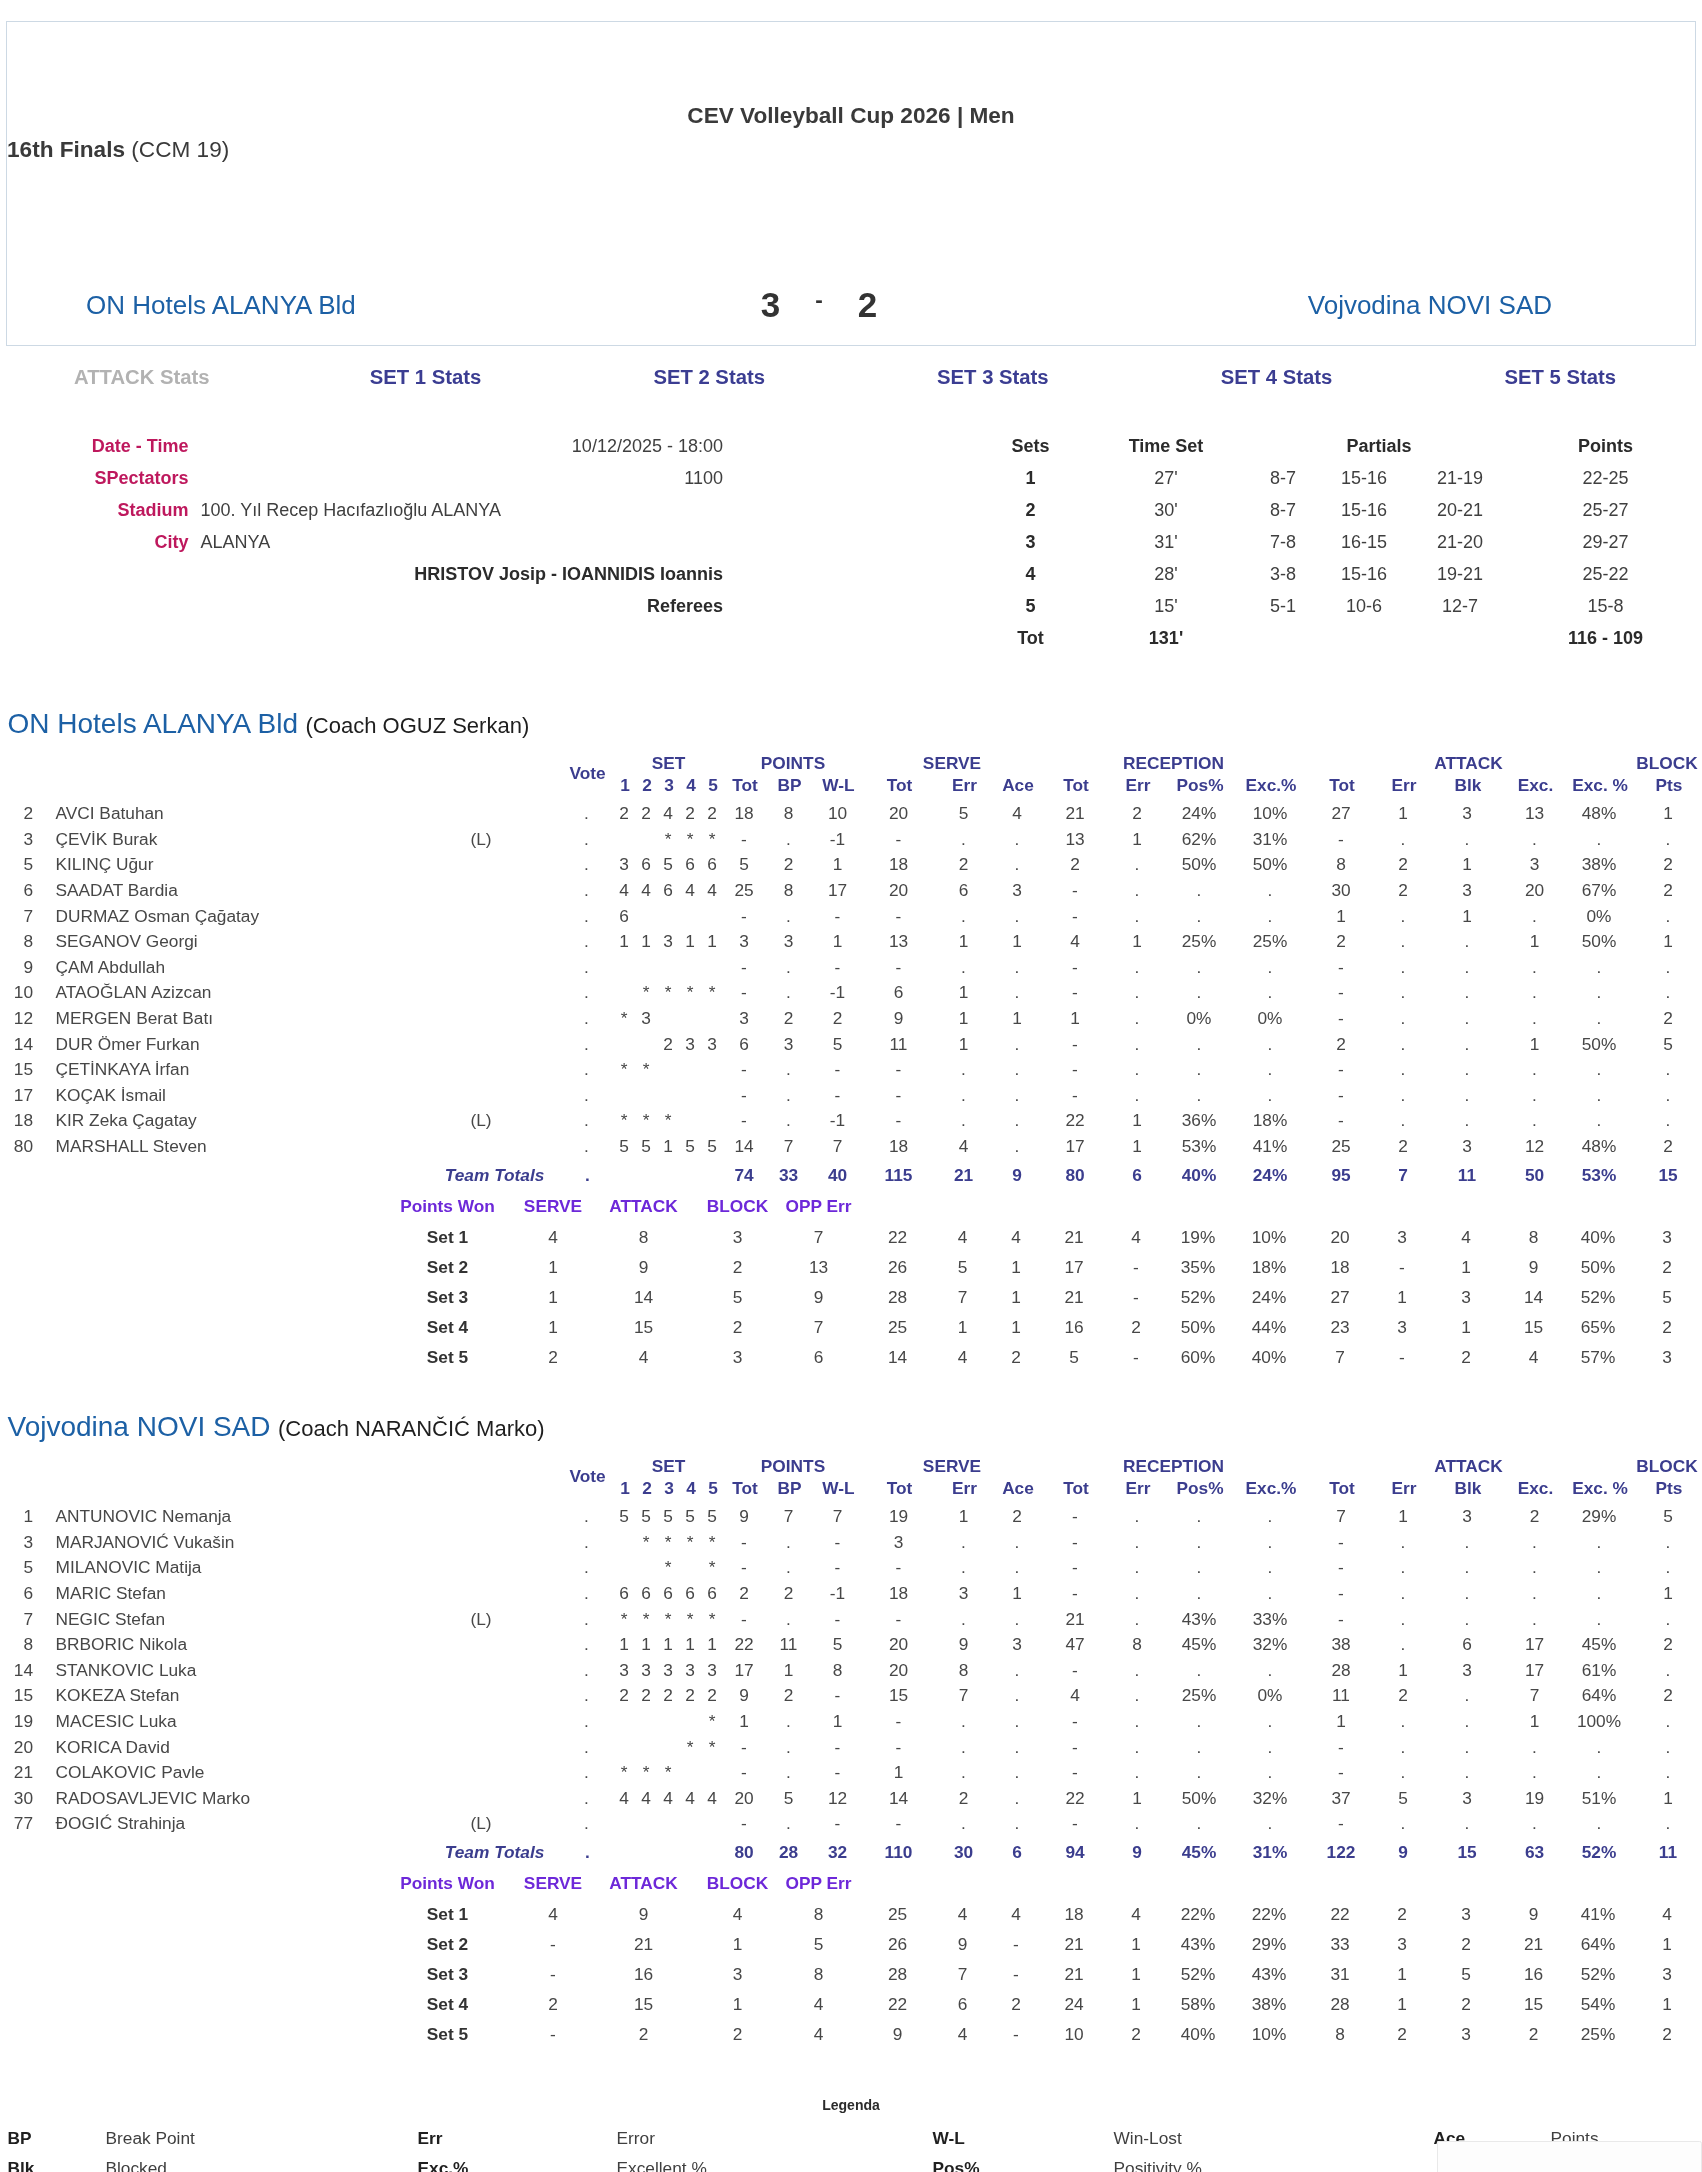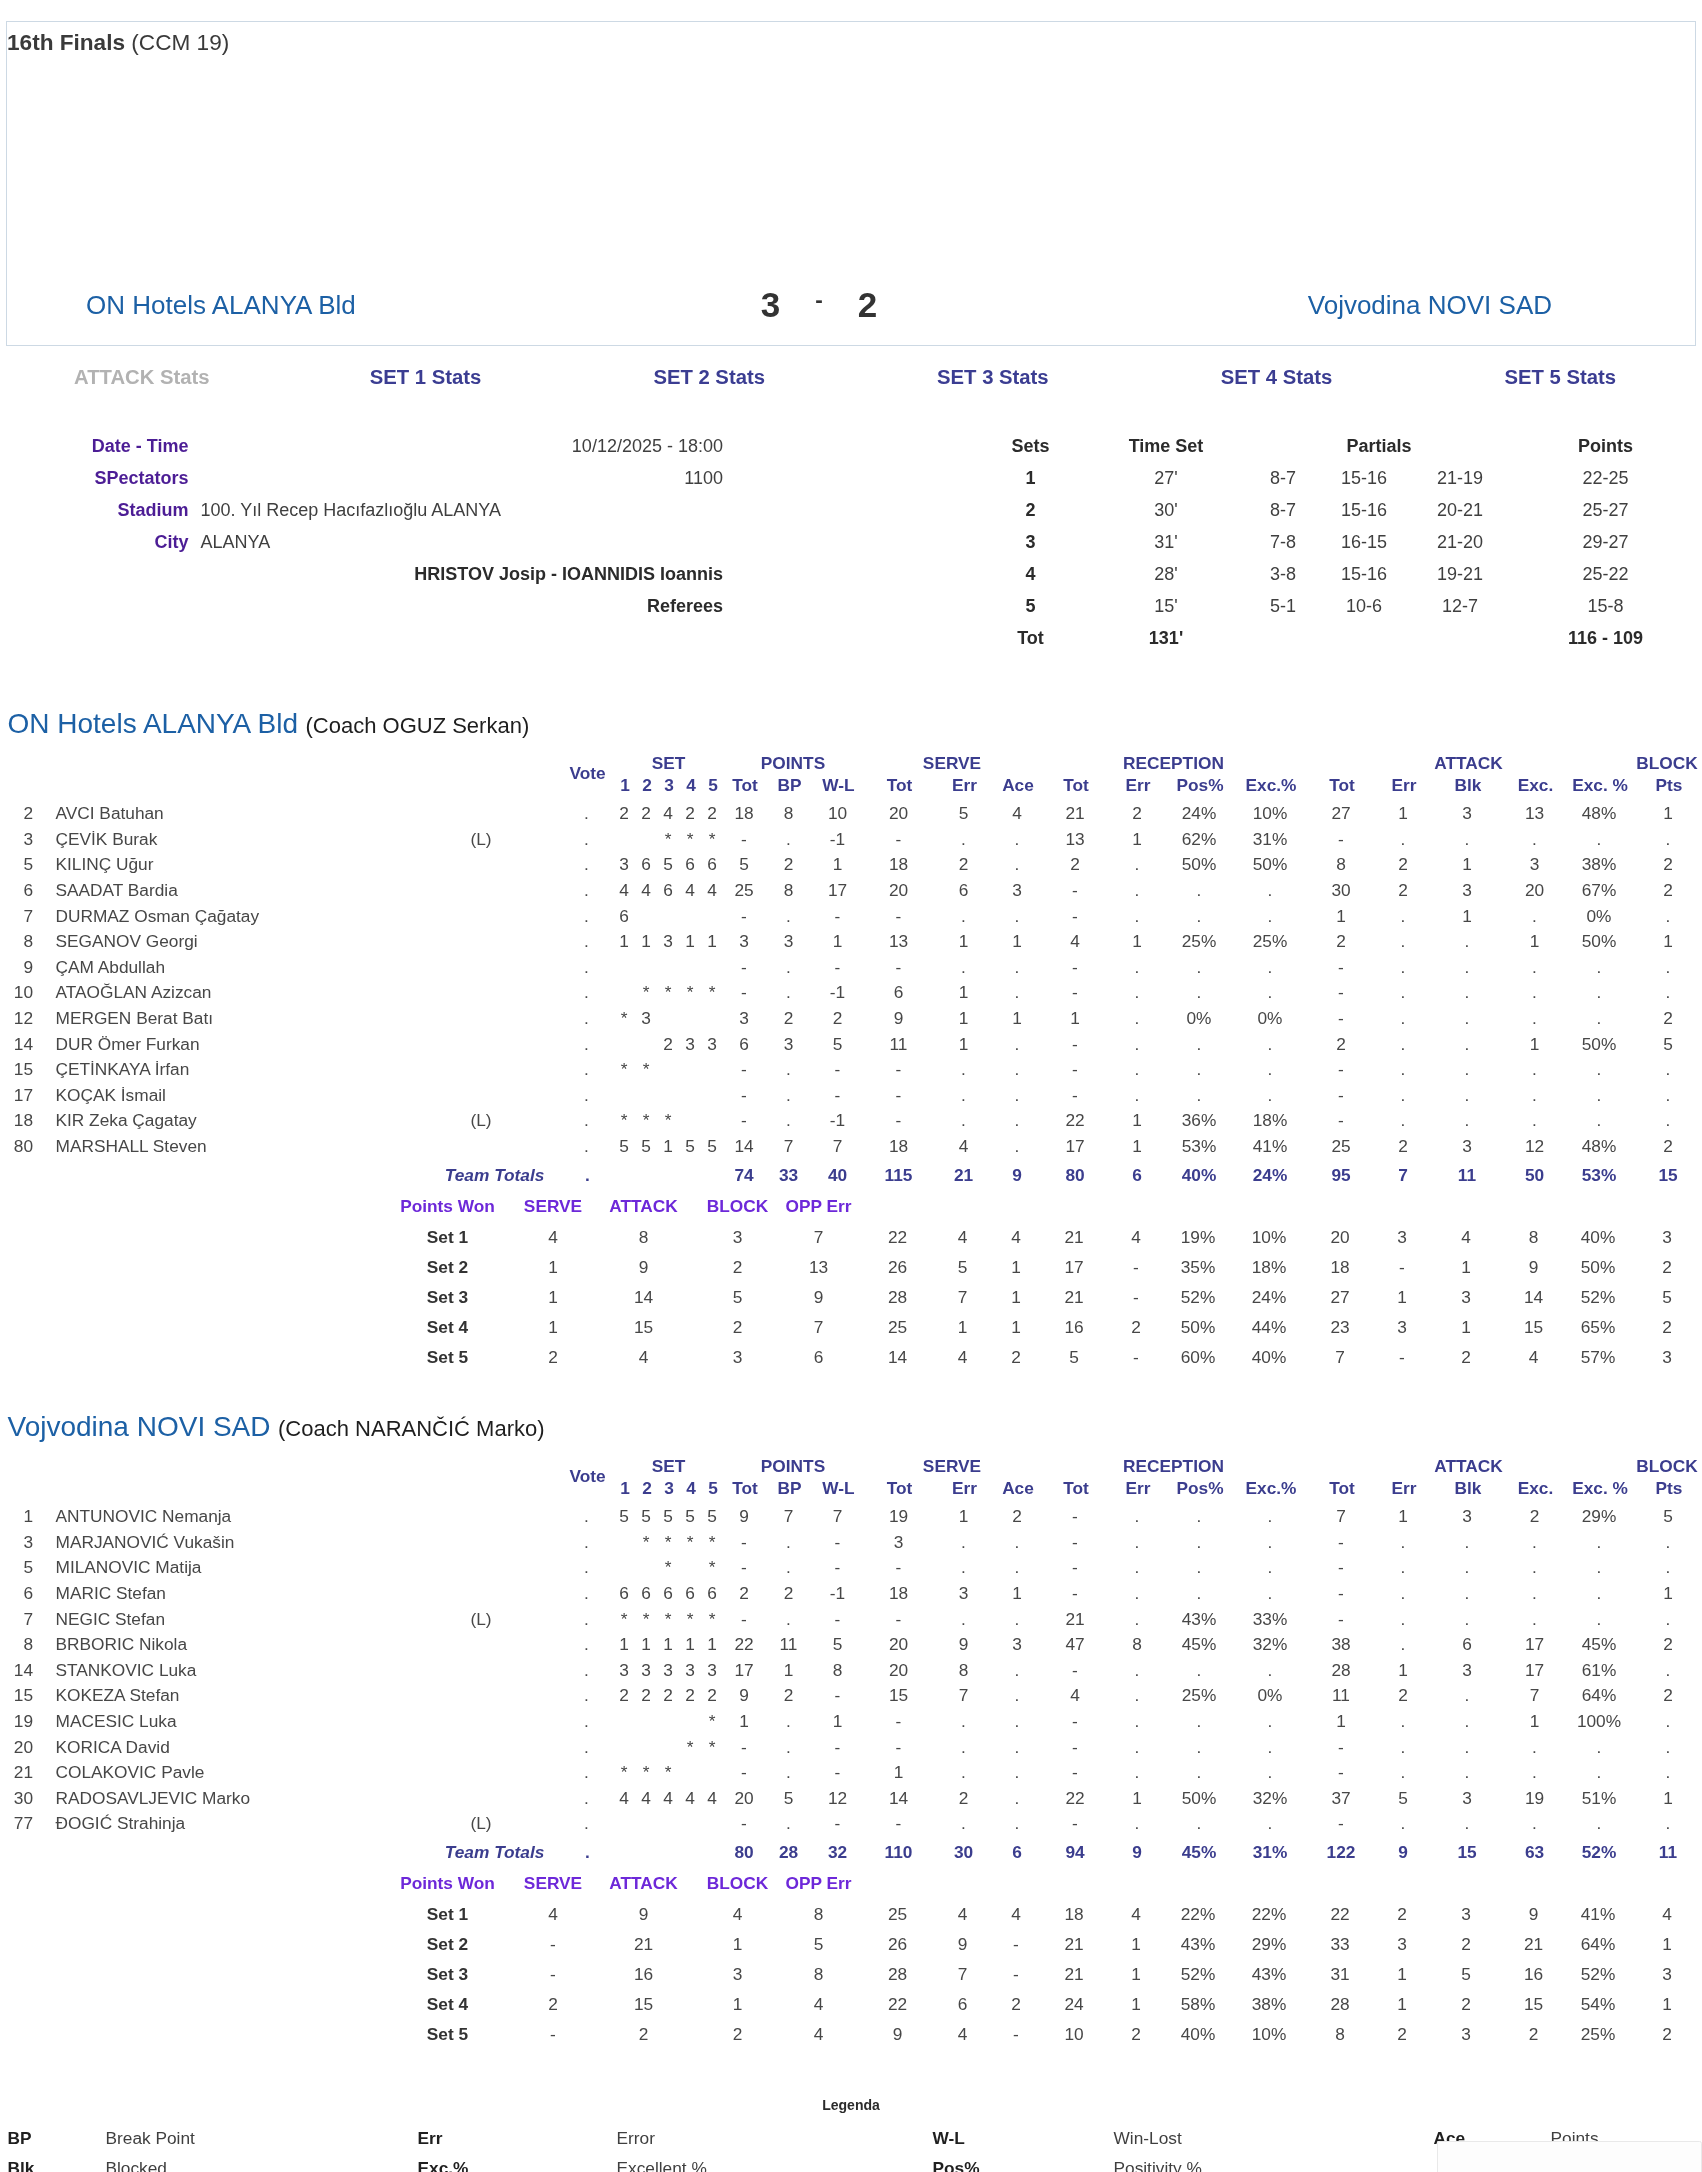--- a/index.html
+++ b/index.html
@@ -18,21 +18,21 @@
   .score-wrap{flex:0 0 auto;display:flex;align-items:flex-start;gap:35px;font-size:35px;font-weight:bold;color:#333;}
   .score-dash{font-size:22.6px;transform:translateY(1.5px);}
   
   .tabs{display:flex;margin-top:19.6px;}
   .tab{flex:1;text-align:center;font-size:20.3px;font-weight:bold;color:#3b3d92;cursor:pointer;}
   .tab.inactive{color:#b2b2b2;}
   
   .info-section{display:flex;margin-top:42px;}
   .info-left{width:978px;}
   .info-row{display:flex;height:32px;align-items:center;}
-  .il-label{box-sizing:border-box;width:196px;text-align:right;font-weight:bold;color:#4c1d95;font-size:18px;padding-right:7.5px;}
+  .il-label{box-sizing:border-box;width:196px;text-align:right;font-weight:bold;color:#be185d;font-size:18px;padding-right:7.5px;}
   .il-value{box-sizing:border-box;width:527px;font-size:18px;color:#3f3f3f;}
   .v-center{text-align:right;}
   .v-left{text-align:left;padding-left:4.5px;}
   .v-bold{font-weight:bold;color:#2b2b2b;}
   .sets-block{width:724px;}
   .sets-row{display:flex;height:32px;align-items:center;font-size:18px;color:#3f3f3f;}
   .sc{box-sizing:border-box;text-align:center;}
   .sc-set{width:105px;font-weight:bold;color:#2b2b2b;}
   .sc-time{width:166px;}
   .sc-p1{width:68px;}
@@ -103,20 +103,21 @@
   .lg-abbr{font-weight:bold;color:#1f1f1f;box-sizing:border-box;}
   .lg-desc{color:#3f3f3f;box-sizing:border-box;}
   .lw1{width:98px;} .lw2{width:312px;} .lw3{width:199px;} .lw4{width:316px;}
   .lw5{width:181px;} .lw6{width:320px;} .lw7{width:117px;} .lw8{flex:1;}
   .ghost-box{position:absolute;right:0;top:44px;width:263px;height:39px;background:#fdfdfd;border:0.8px solid #e9e9e9;border-radius:2.3px;}
 </style>
 </head>
 <body>
 
 <div class="header-box">
+  <div class="hb-title1">CEV Volleyball Cup 2026 | Men</div>
   <div class="hb-title2">
     <span class="t2b">16th Finals</span>
     <span class="t2n">(CCM 19)</span>
   </div>
   <div class="teams-row">
     <div class="team-name home">ON Hotels ALANYA Bld</div>
     <div class="score-wrap">
       <span>3</span>
       <span class="score-dash">-</span>
       <span>2</span>

